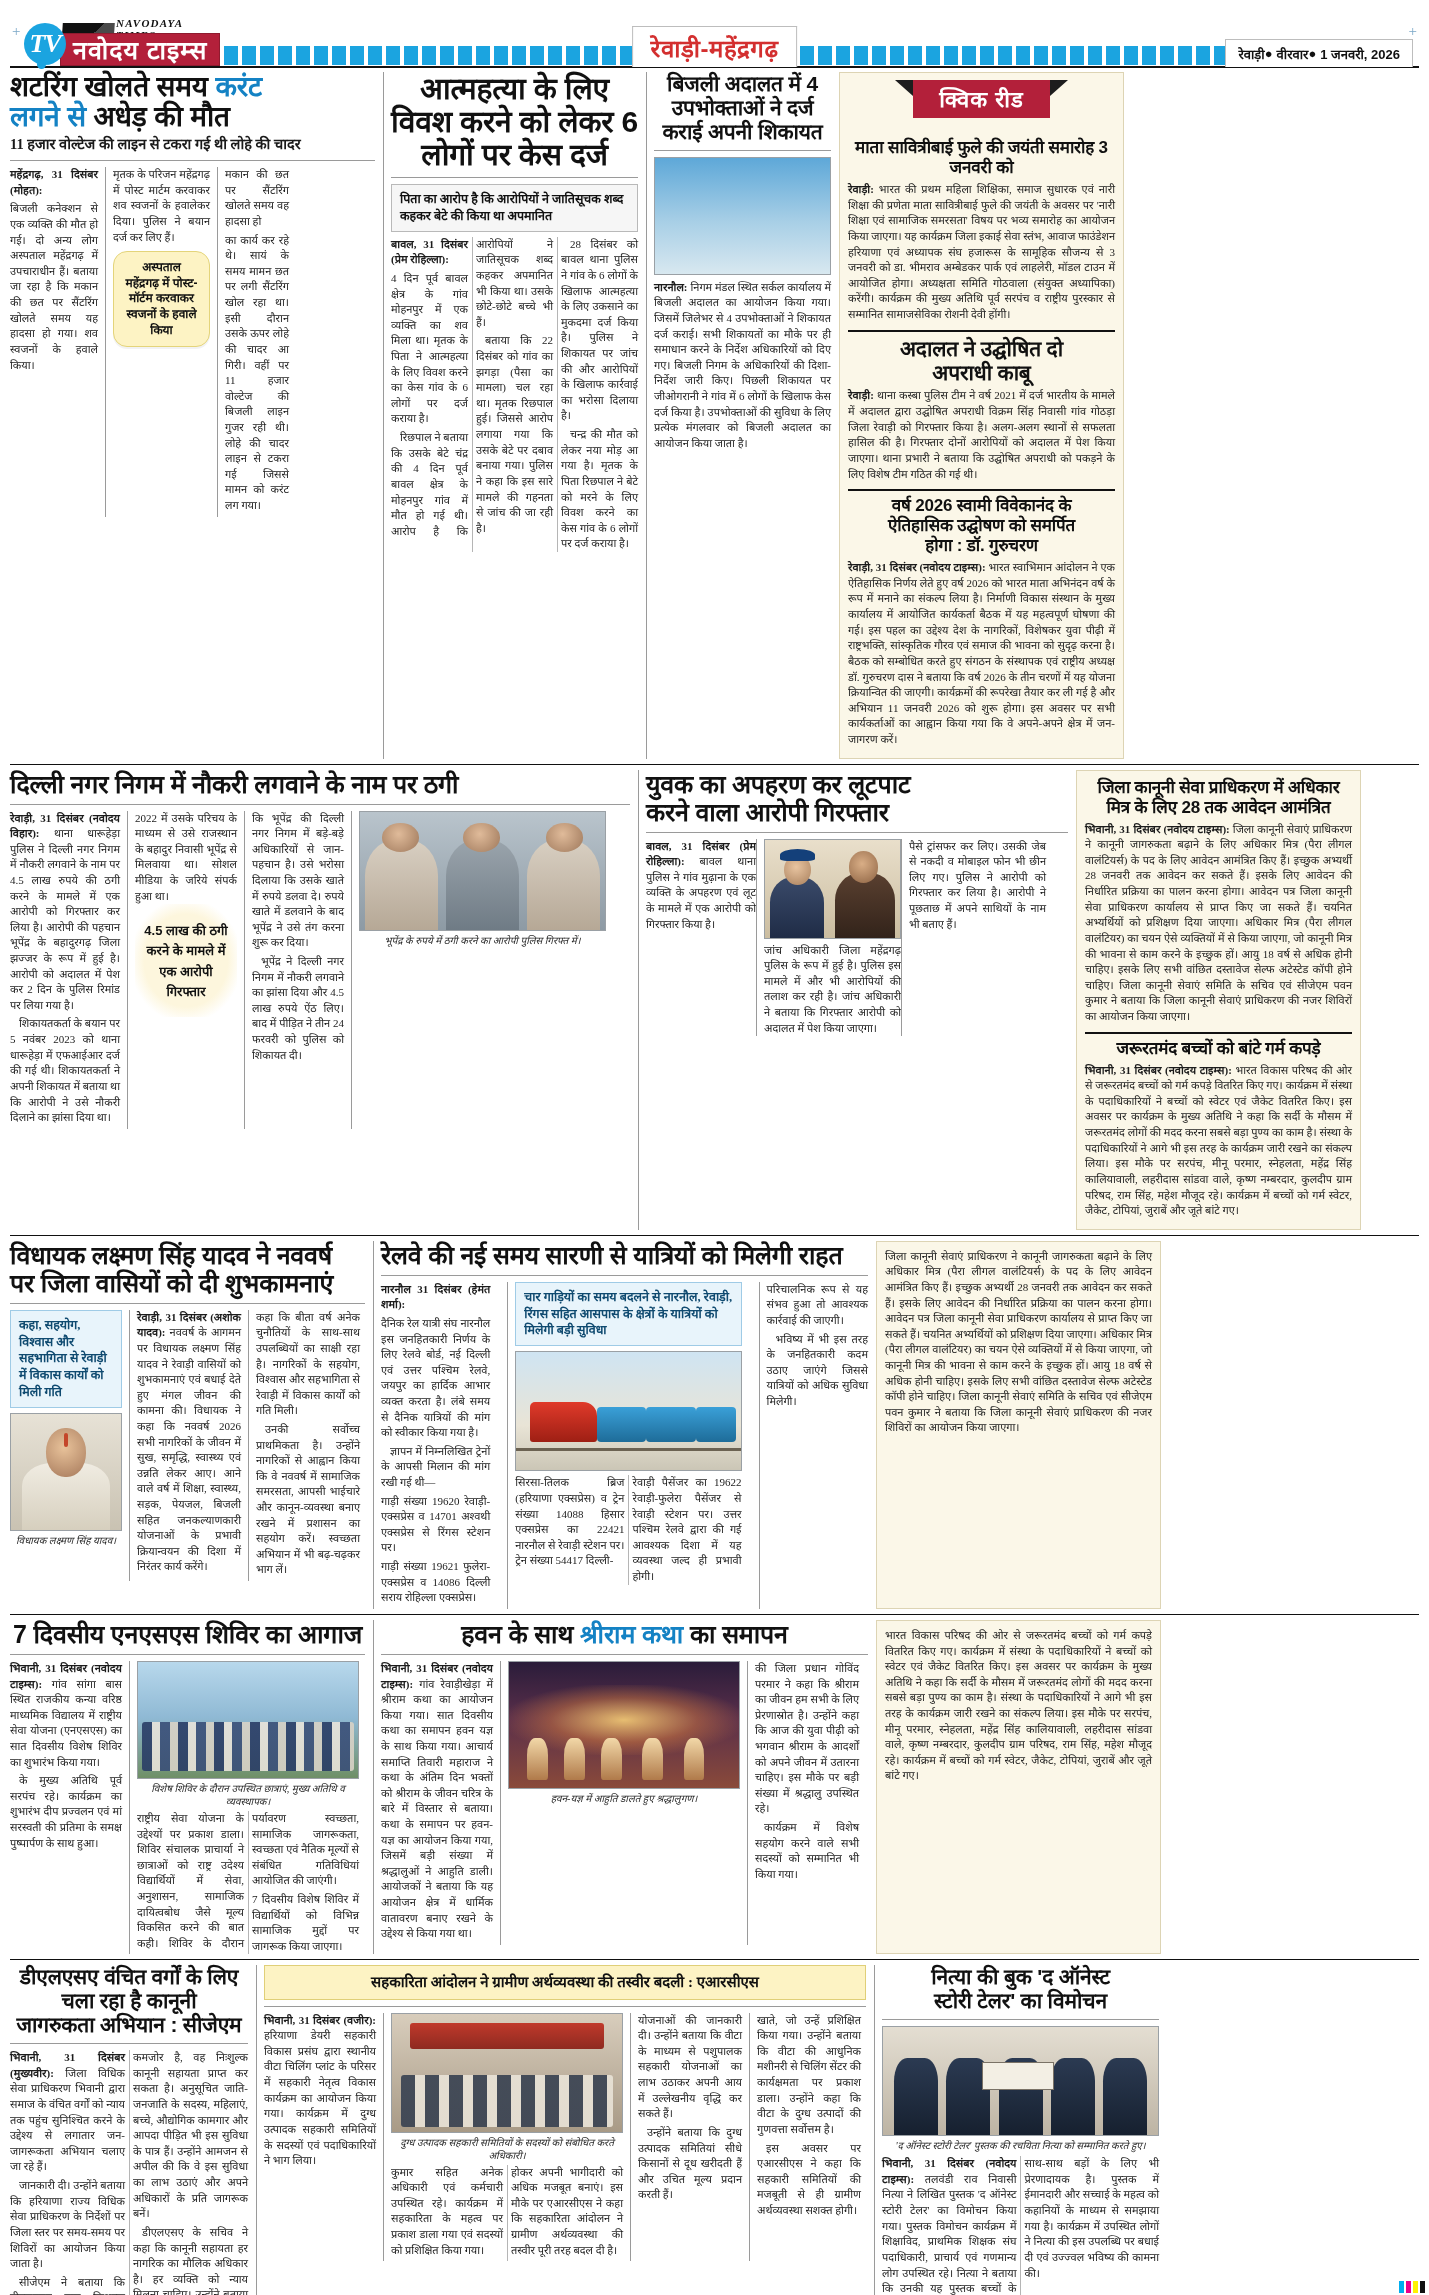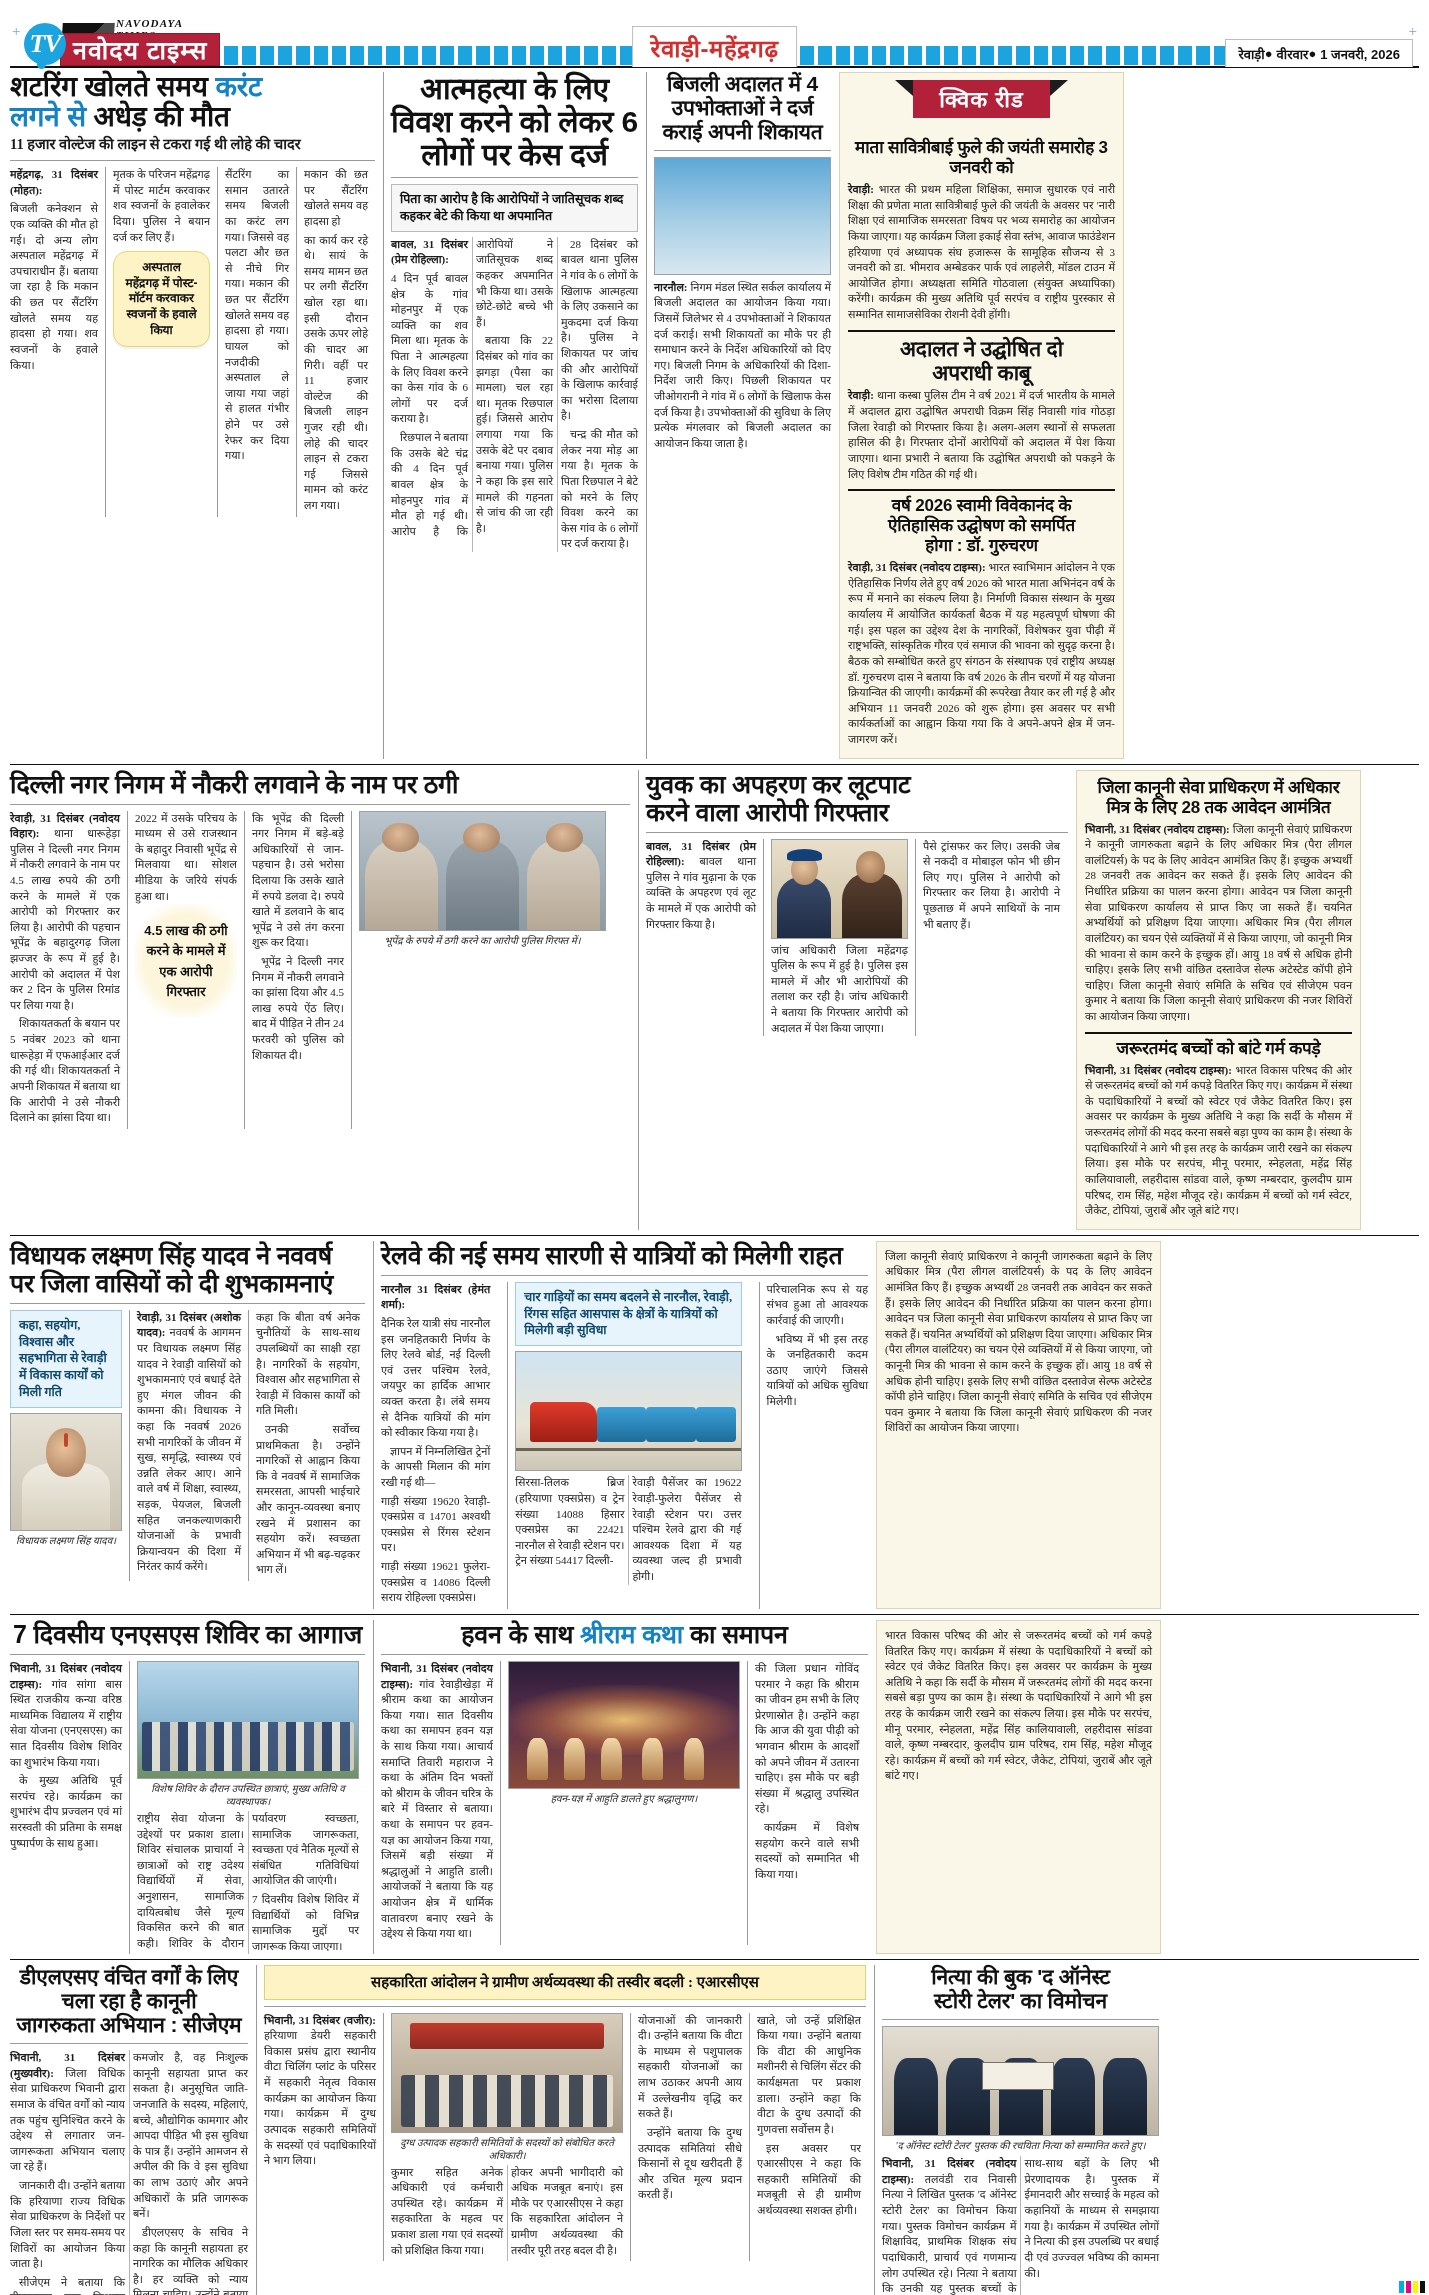--- a/index.html
+++ b/index.html
@@ -315,21 +315,20 @@
 
       <div style="display:flex; gap:7px;">
         <div style="width:88px" class="body">
           <p class="noind"><b class="byline">महेंद्रगढ़, 31 दिसंबर (मोहत):</b></p>
           <p class="noind">बिजली कनेक्शन से एक व्यक्ति की मौत हो गई। दो अन्य लोग अस्पताल महेंद्रगढ़ में उपचाराधीन हैं। बताया जा रहा है कि मकान की छत पर सैंटरिंग खोलते समय यह हादसा हो गया। शव स्वजनों के हवाले किया।</p>
         </div>
         <div style="width:105px" class="vline">
           <div class="body" style="margin-bottom:6px">मृतक के परिजन महेंद्रगढ़ में पोस्ट मार्टम करवाकर शव स्वजनों के हवालेकर दिया। पुलिस ने बयान दर्ज कर लिए हैं।</div>
           <div class="callout-yellow" style="font-size:12px">अस्पताल महेंद्रगढ़ में पोस्ट-मॉर्टम करवाकर स्वजनों के हवाले किया</div>
         </div>
-        <div style="width:72px" class="vline body">सैंटरिंग का समान उतारते समय बिजली का करंट लग गया। जिससे वह पलटा और छत से नीचे गिर गया। मकान की छत पर सैंटरिंग खोलते समय वह हादसा हो गया। घायल को नजदीकी अस्पताल ले जाया गया जहां से हालत गंभीर होने पर उसे रेफर कर दिया गया।</div>
         <div style="width:72px" class="vline body">
           <p class="noind">मकान की छत पर सैंटरिंग खोलते समय वह हादसा हो</p>
           <p class="noind">का कार्य कर रहे थे। सायं के समय मामन छत पर लगी सैंटरिंग खोल रहा था। इसी दौरान उसके ऊपर लोहे की चादर आ गिरी। वहीं पर 11 हजार वोल्टेज की बिजली लाइन गुजर रही थी। लोहे की चादर लाइन से टकरा गई जिससे मामन को करंट लग गया।</p>
         </div>
       </div>
     </div>
 
     <div class="col vline" style="width:255px">
       <div class="hl hl-xl hl-center">आत्महत्या के लिए विवश करने को लेकर 6 लोगों पर केस दर्ज</div>
       <div class="hr-thin"></div>
@@ -421,21 +420,21 @@
           </div>
           <div class="caption">भूपेंद्र के रुपये में ठगी करने का आरोपी पुलिस गिरफ्त में।</div>
         </div>
       </div>
     </div>
 
     <div class="col vline" style="width:430px">
       <div class="hl hl-lg">युवक का अपहरण कर लूटपाट</div>
       <div class="hl hl-lg">करने वाला आरोपी गिरफ्तार</div>
       <div class="hr-thin"></div>
-      <div style="display:flex; gap:7px;">
+      <div style="display:flex; ">
         <div style="width:110px" class="body">
           <p class="noind"><b class="byline">बावल, 31 दिसंबर (प्रेम रोहिल्ला):</b>
             <span>बावल थाना पुलिस ने गांव मुढ़ाना के एक व्यक्ति के अपहरण एवं लूट के मामले में एक आरोपी को गिरफ्तार किया है।</span></p>
         </div>
         <div style="width:145px" class="vline">
           <div class="photo ph-cop" style="height:100px">
             <span class="bustL"></span>
               <span class="bustR"></span>
             <span class="headL"></span>
               <span class="headR"></span>

